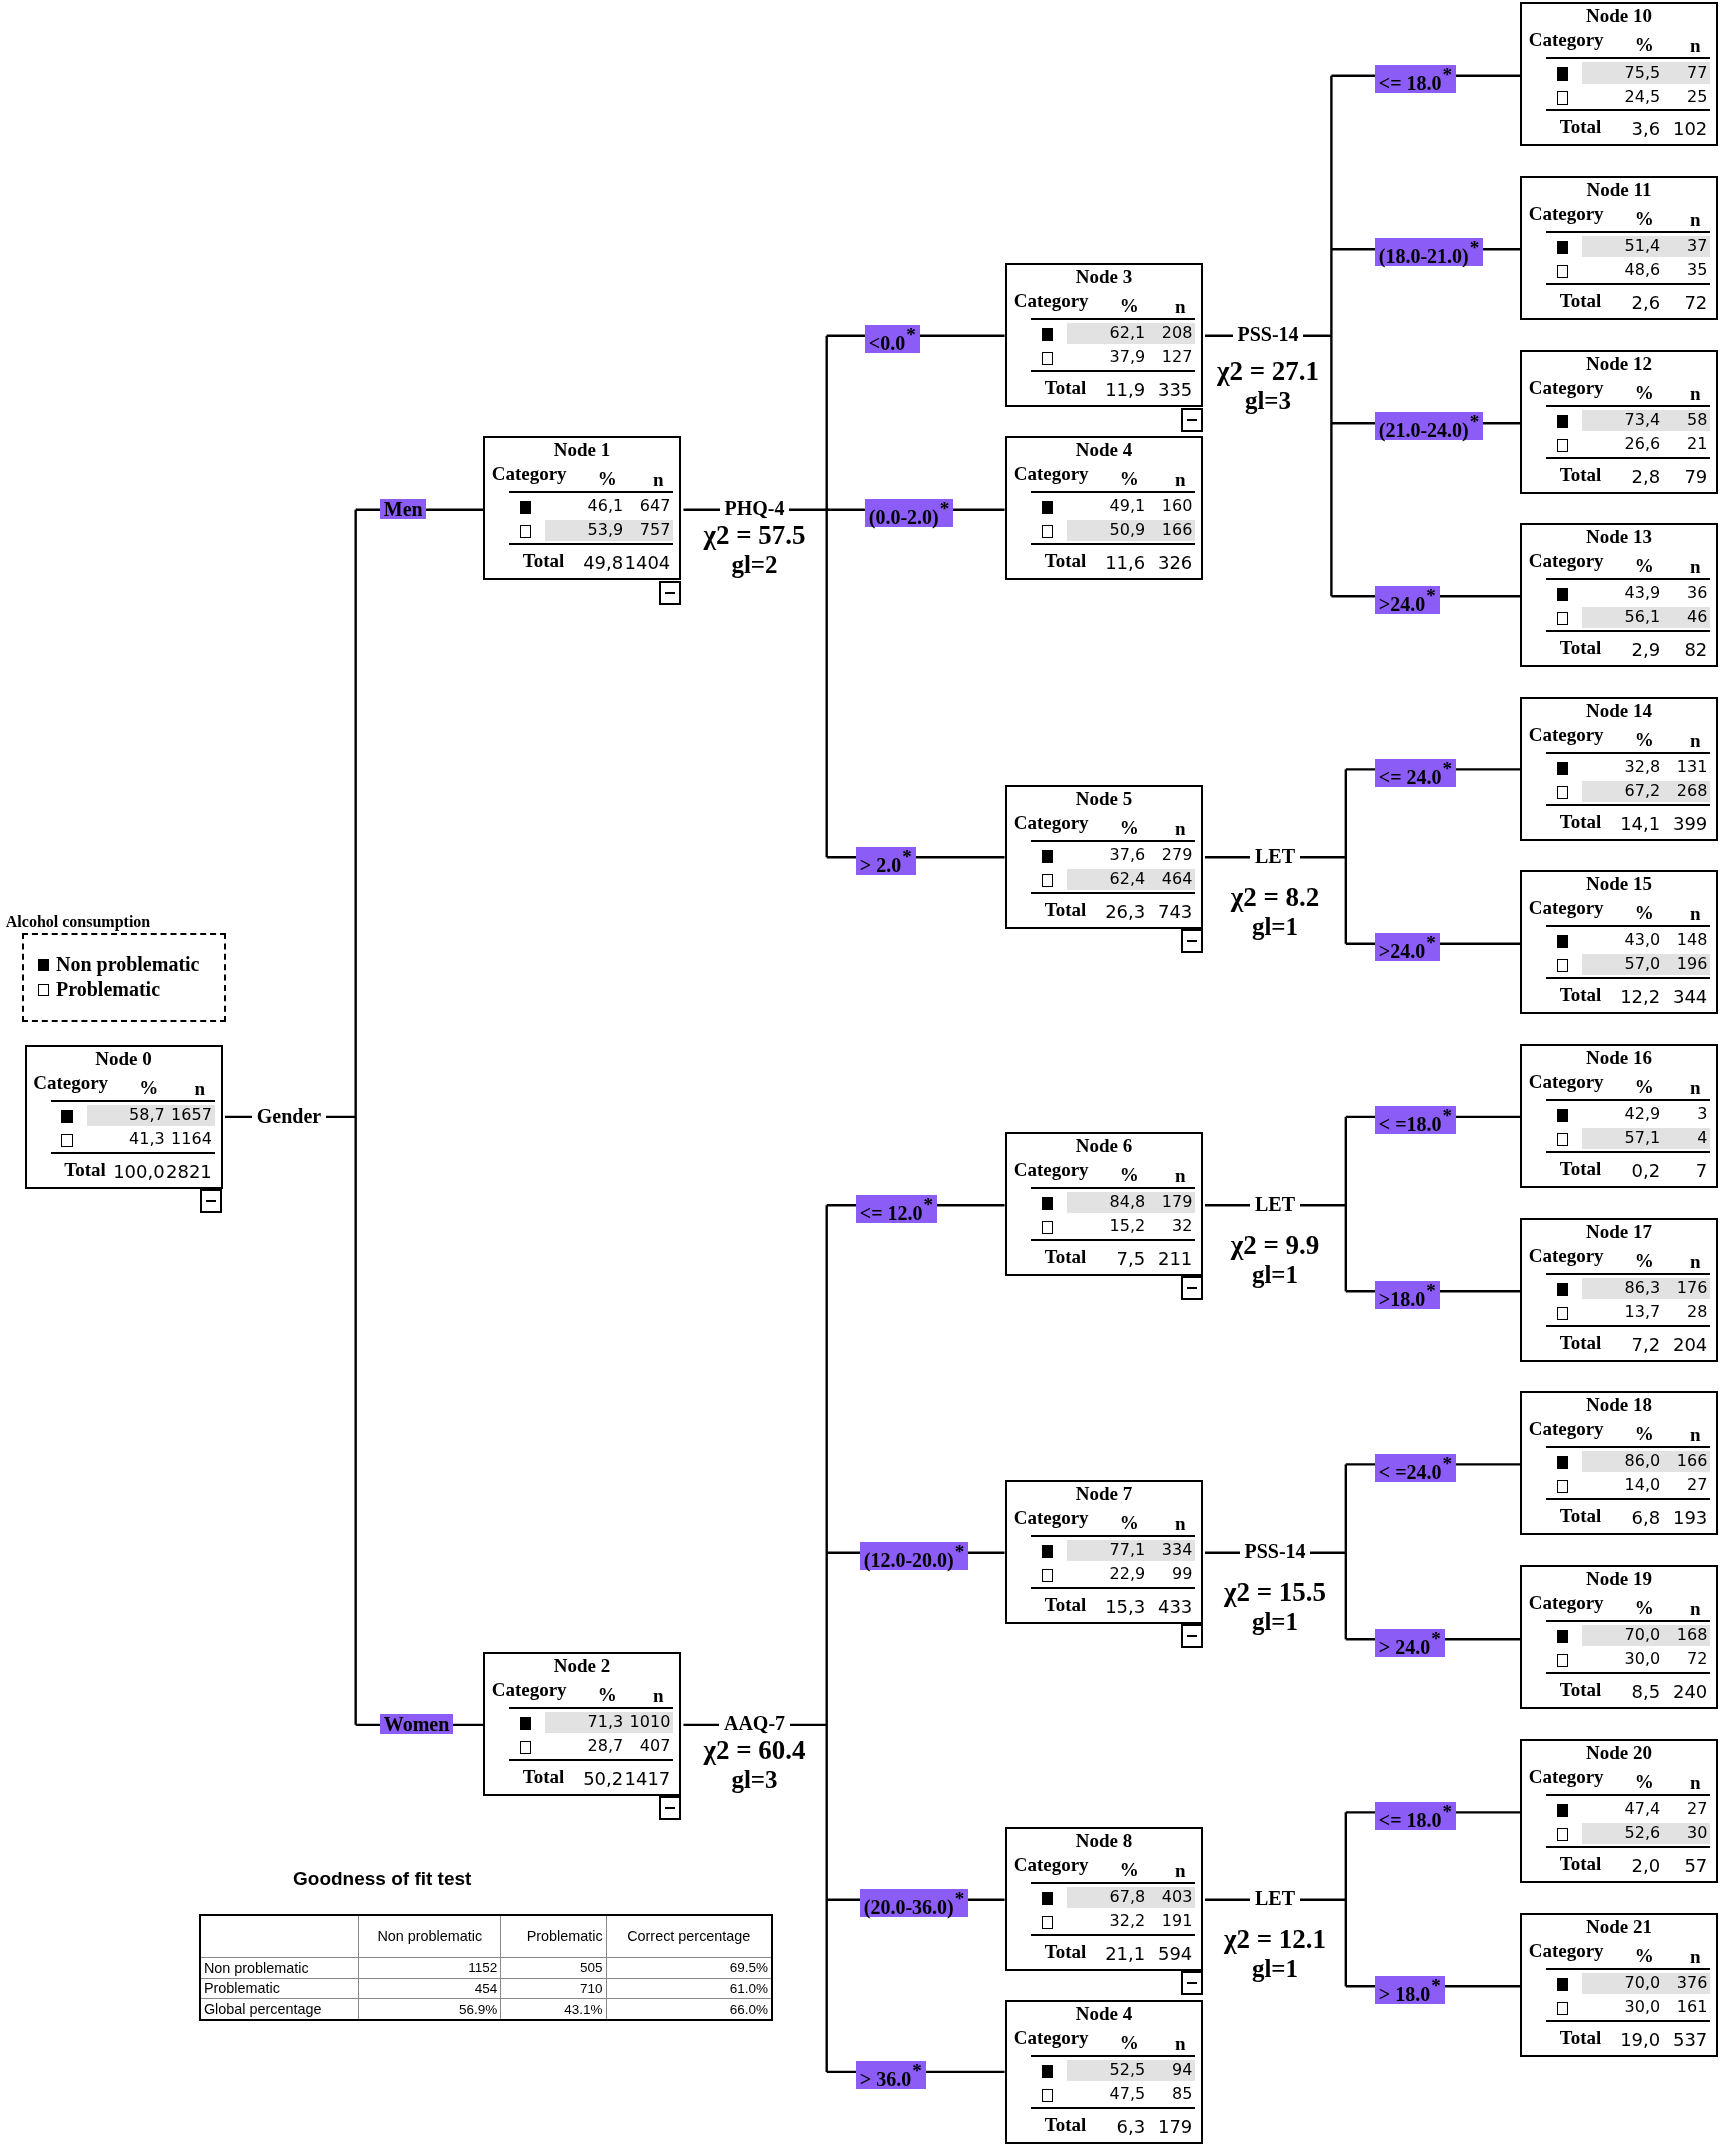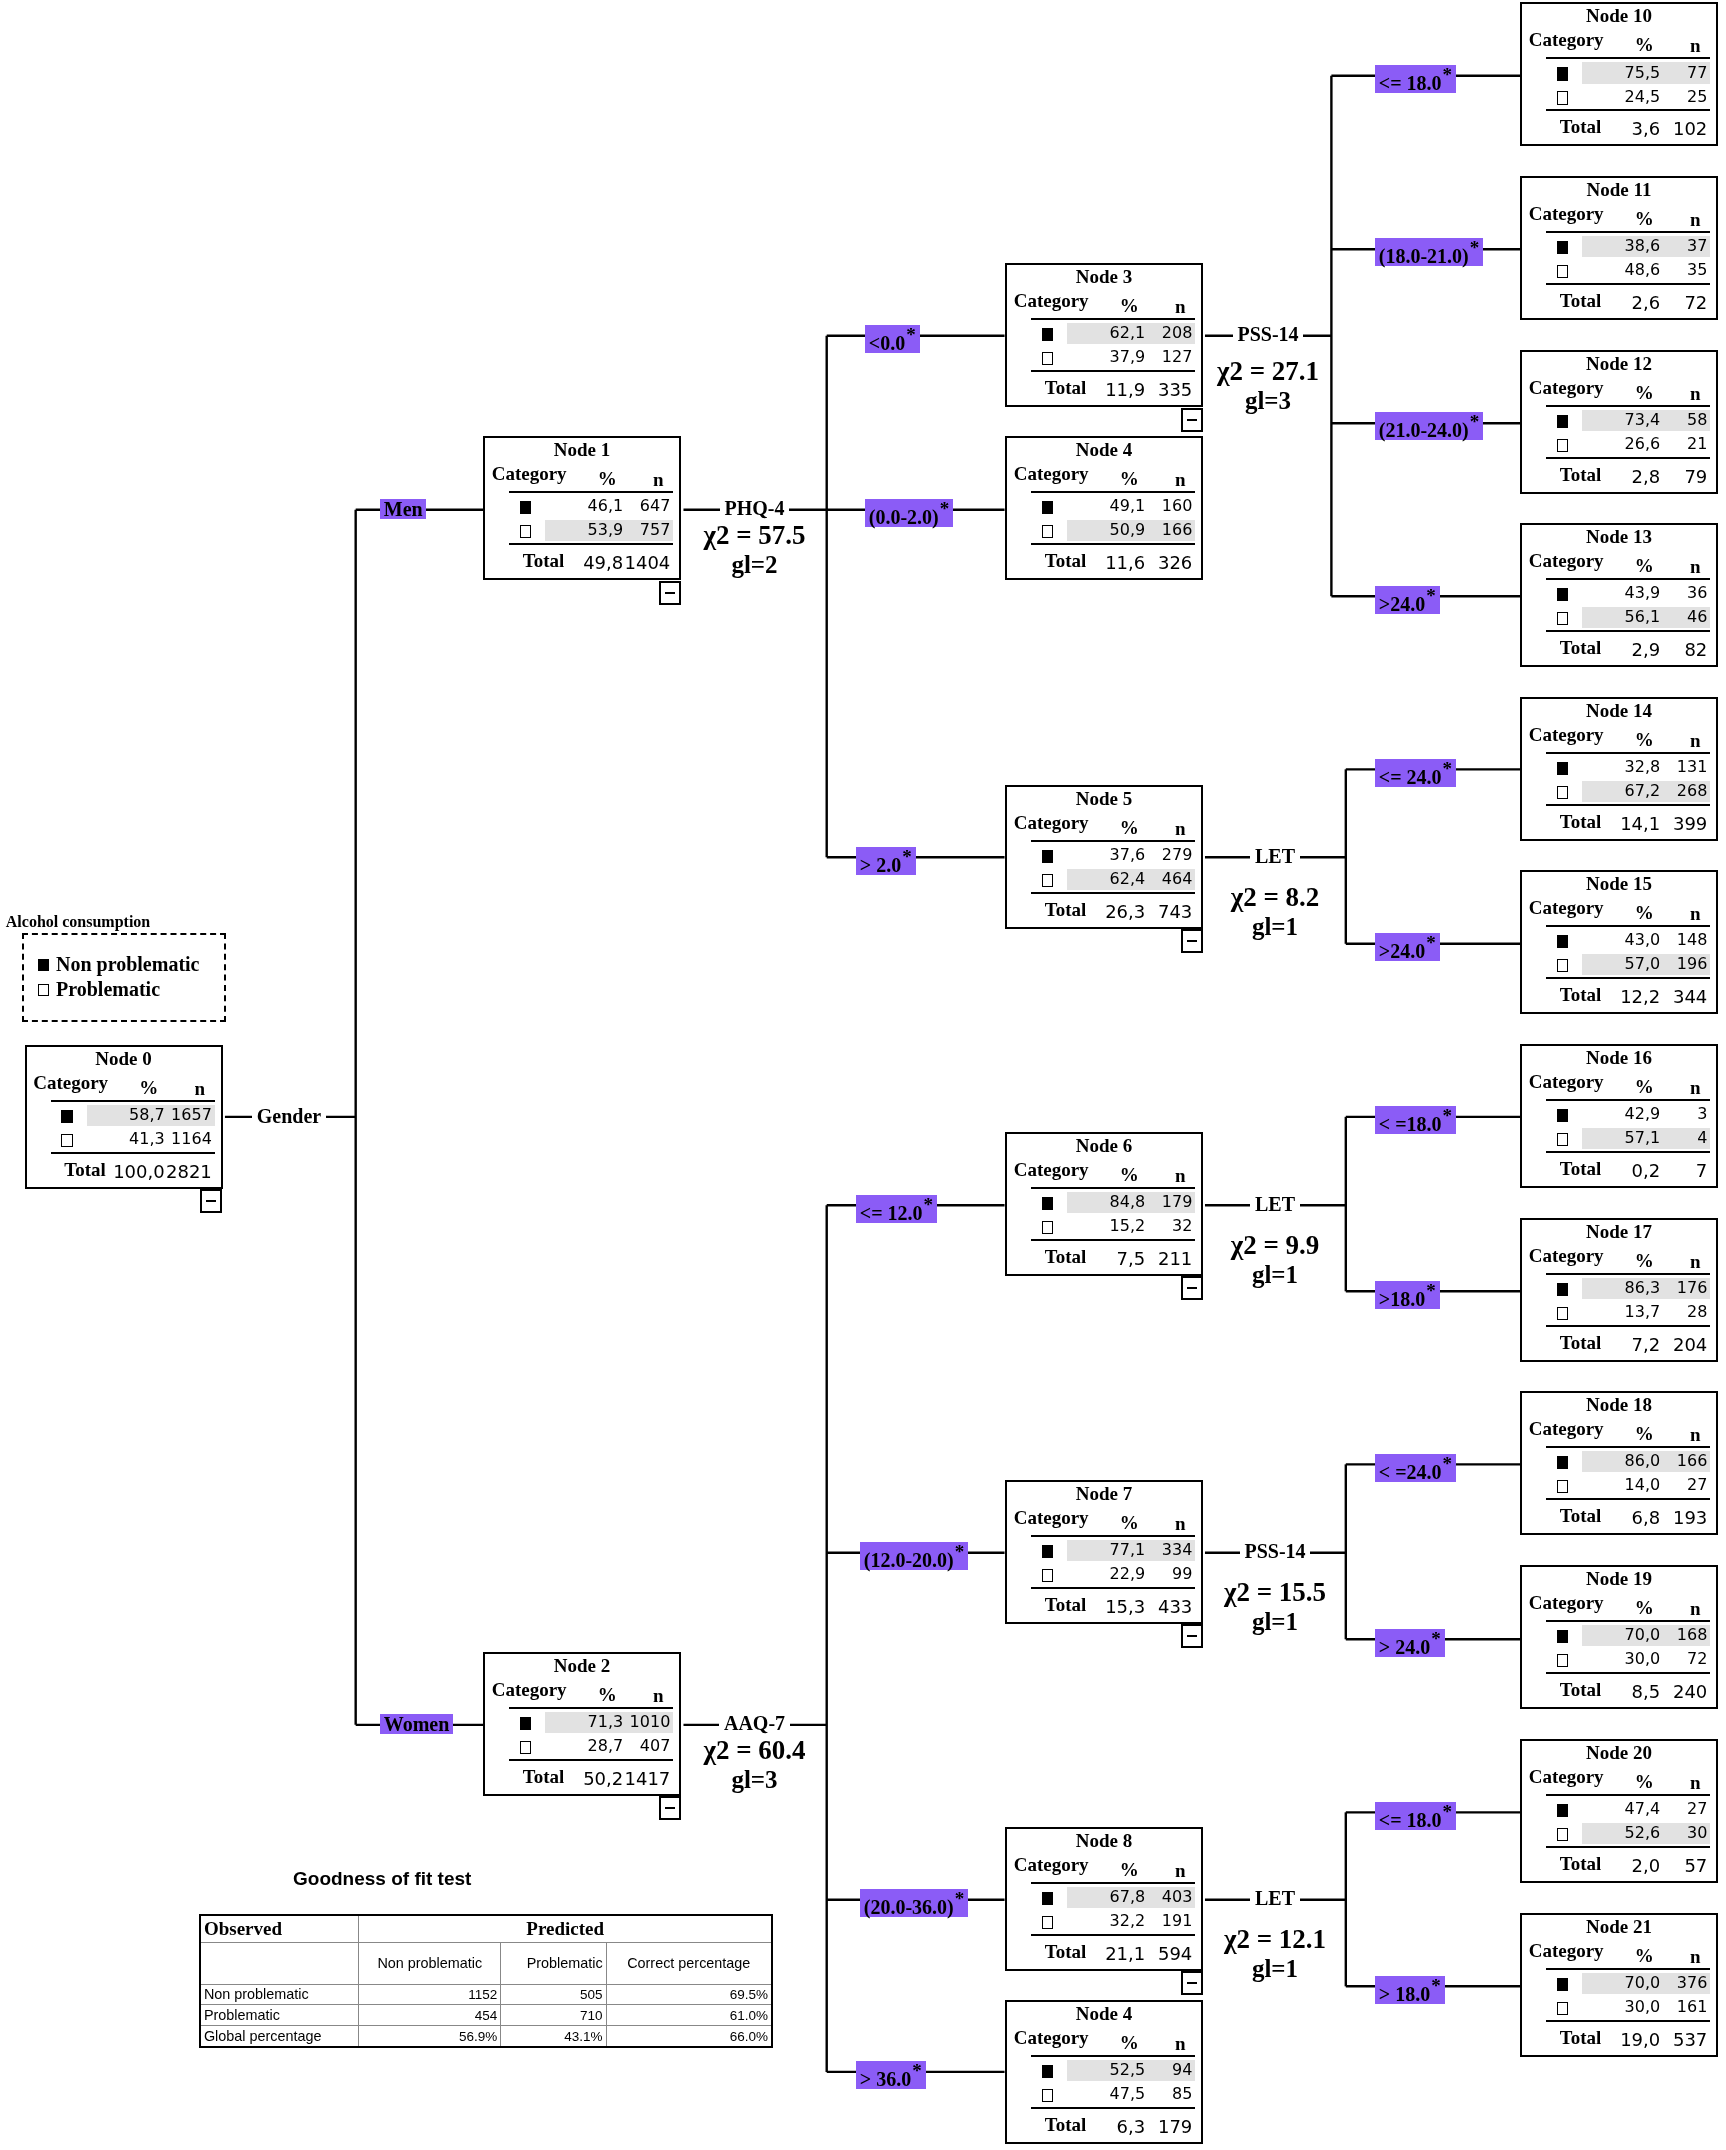--- a/index.html
+++ b/index.html
@@ -473,21 +473,21 @@
       <div class="title">Node 11</div>
       <div class="hdr">
         <span class="cat">Category</span>
         <span class="pct">%</span>
         <span class="n">n</span>
       </div>
       <div class="rule1"></div>
       <div class="row r1 hi">
         <div class="shade"></div>
         <span class="sq fill"></span>
-        <span class="v1">38,6</span>
+        <span class="v1">51,4</span>
         <span class="v2">37</span>
       </div>
       <div class="row r2">
         <span class="sq"></span>
         <span class="v1">48,6</span>
         <span class="v2">35</span>
       </div>
       <div class="rule2"></div>
       <div class="tot">
         <span class="lbl">Total</span>
@@ -753,24 +753,20 @@
         <span class="lbl">Total</span>
         <span class="v1">19,0</span>
         <span class="v2">537</span>
       </div>
     </div>
   </div>
 
 <div class="gof-title">Goodness of fit test</div>
 <table class="gof">
   <tbody>
-      <tr>
-    <th class="obs">Observed</th>
-    <th colspan="3">Predicted</th>
-  </tr>
   <tr class="sub">
     <td></td>
     <td>Non problematic</td>
     <td style="text-align:right">Problematic</td>
     <td>Correct percentage</td>
   </tr>
   <tr>
     <td class="rlab">Non problematic</td>
     <td class="num">1152</td>
     <td class="num">505</td>

